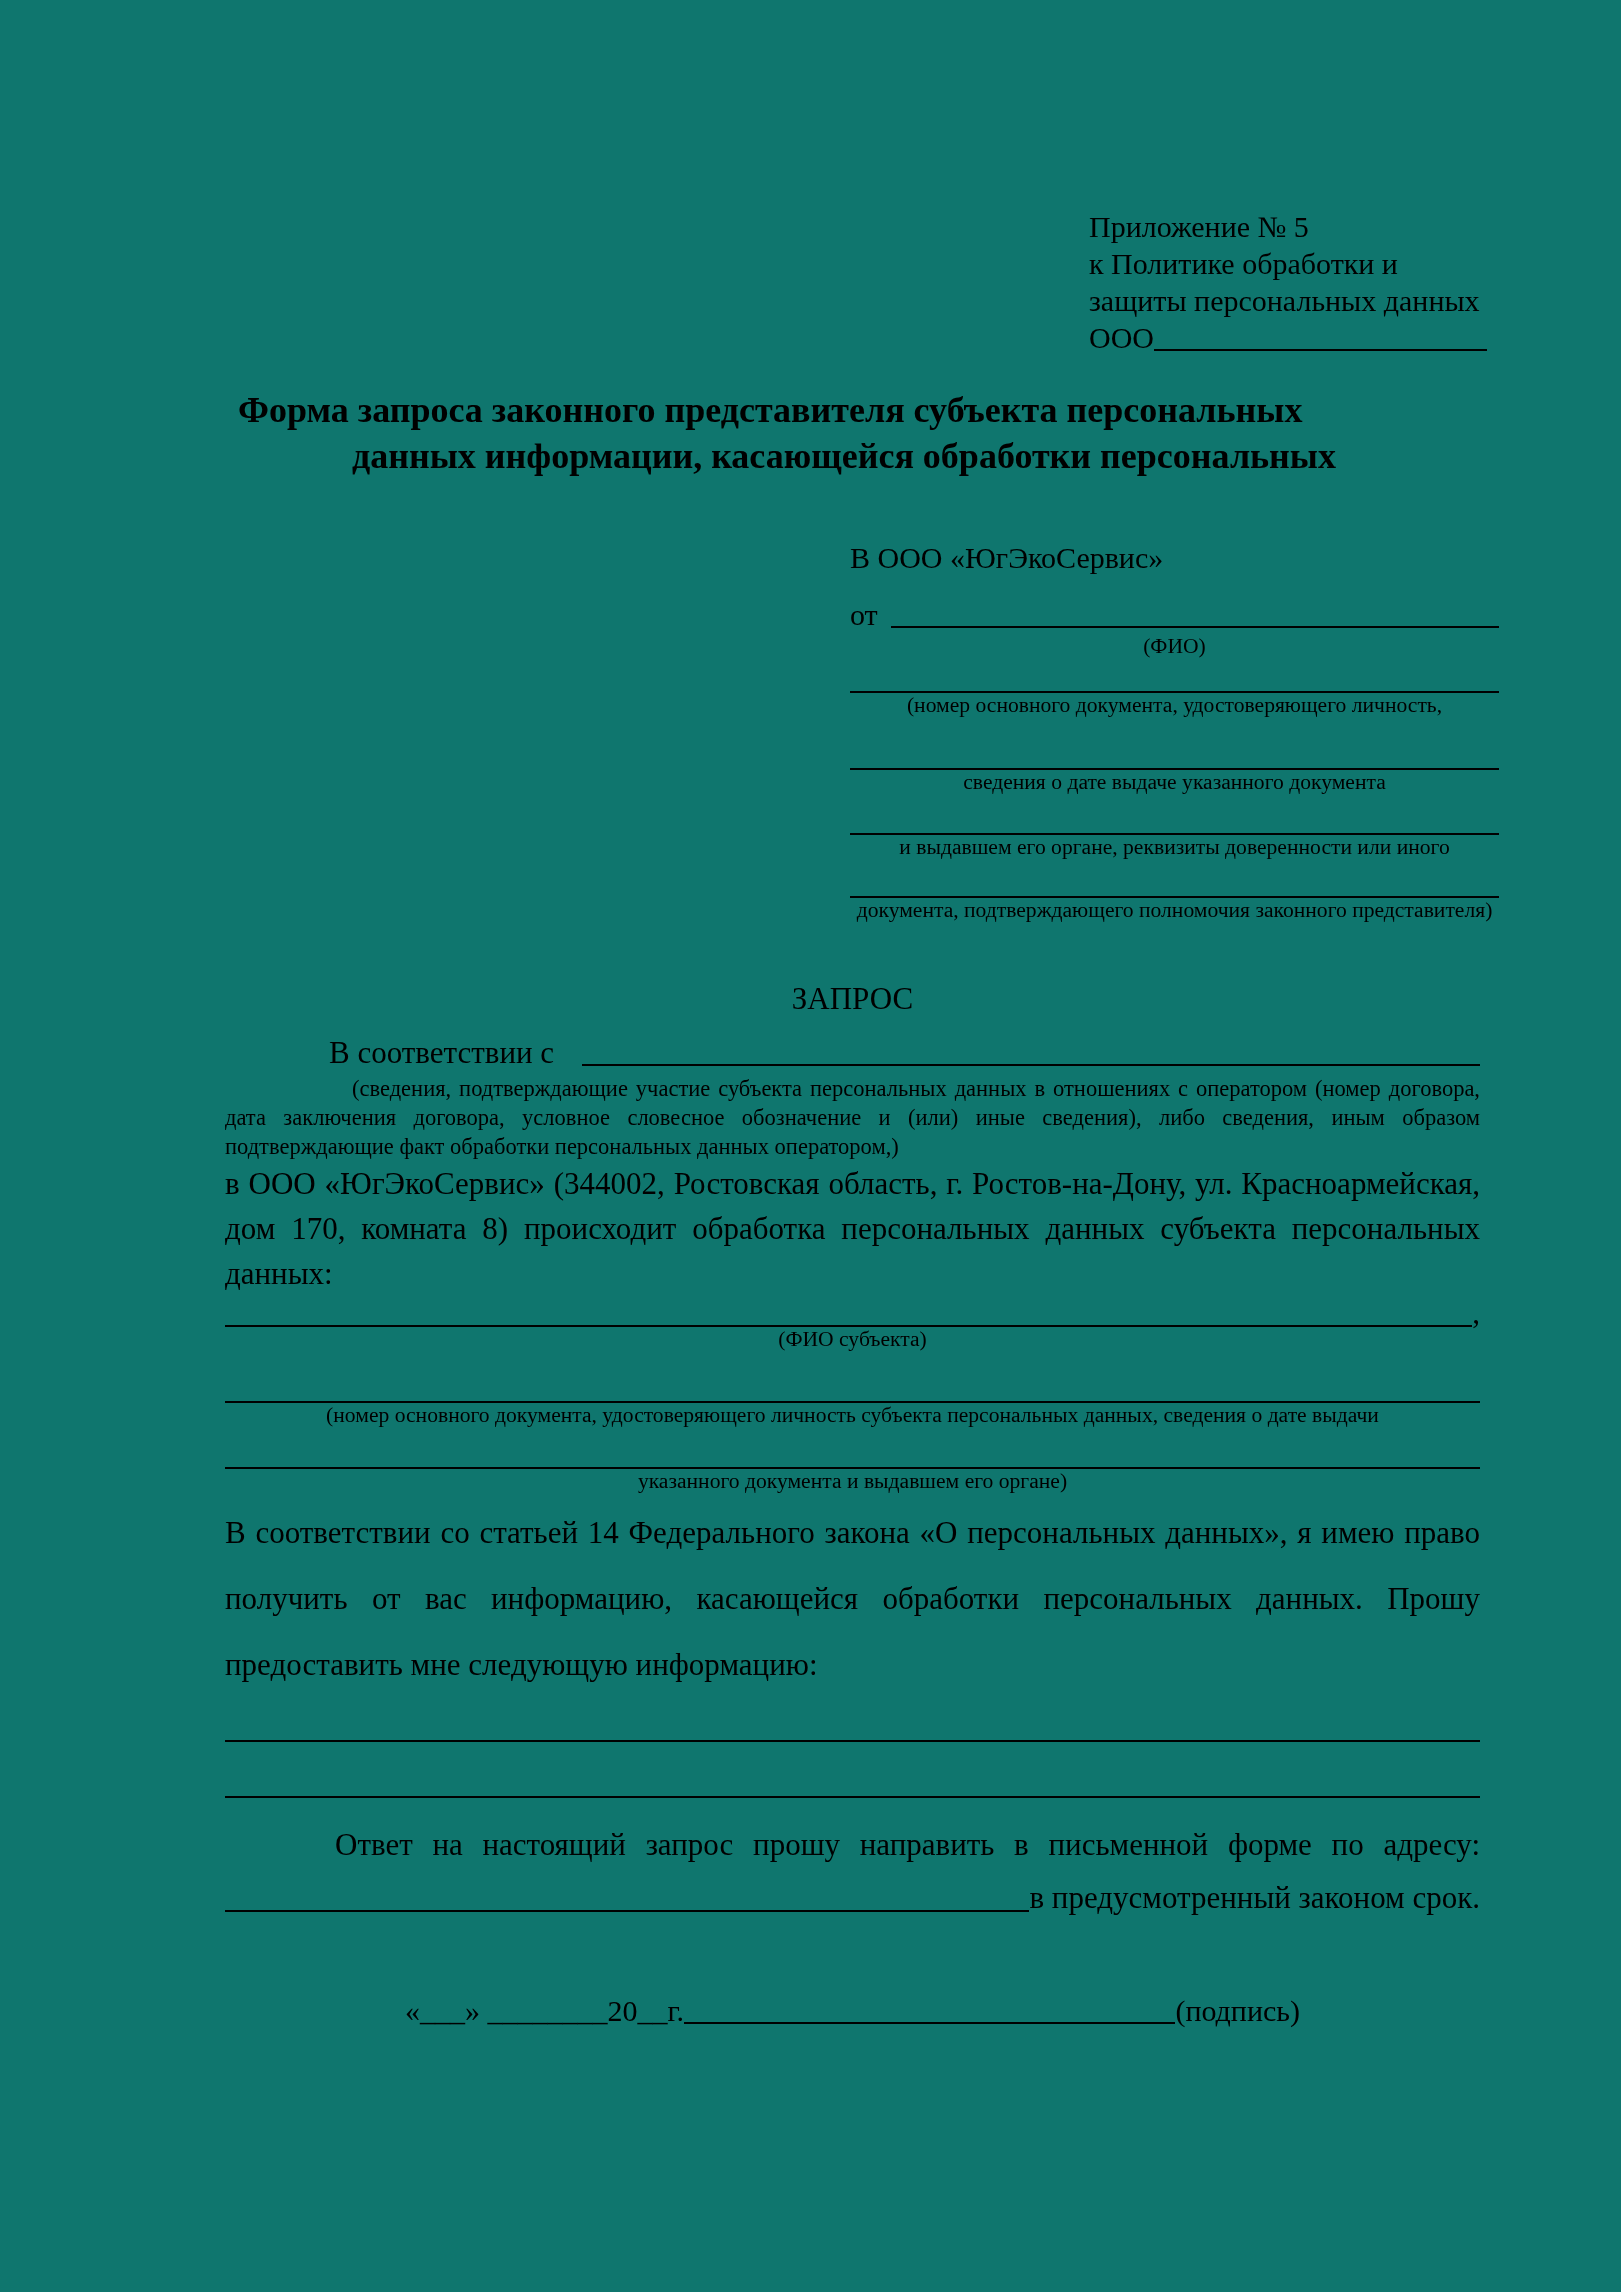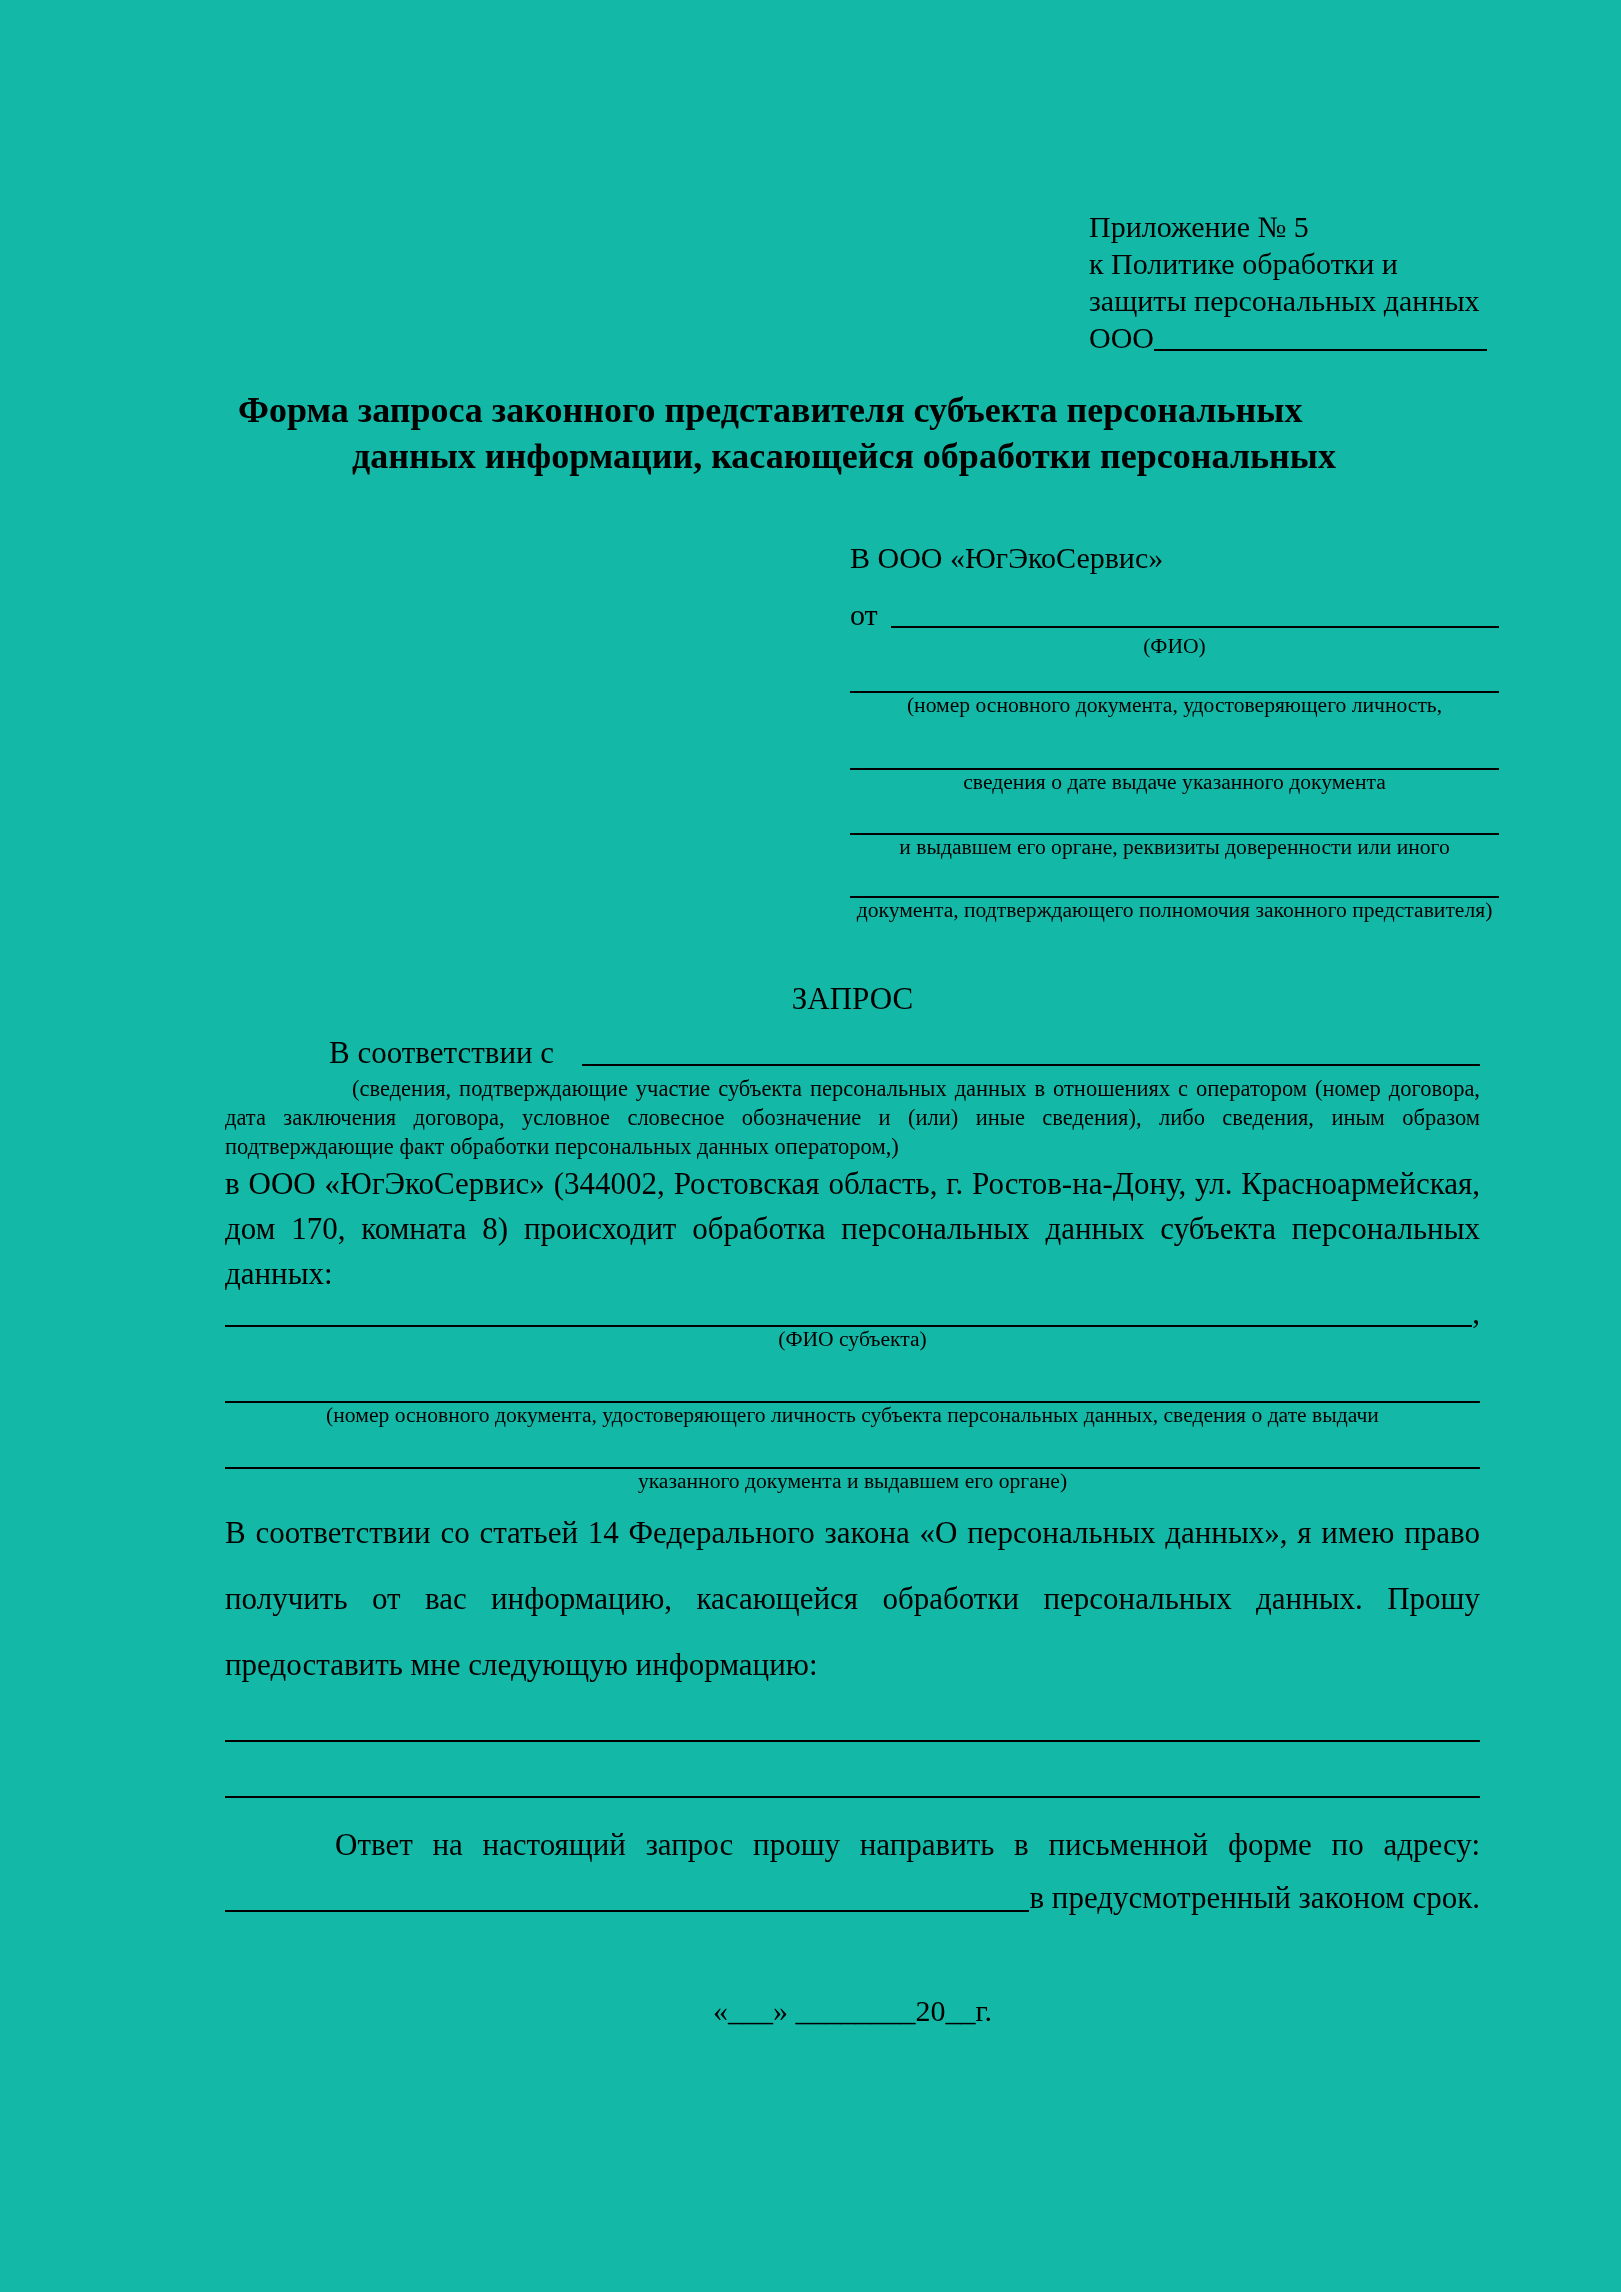--- a/index.html
+++ b/index.html
@@ -1,18 +1,18 @@
 <!DOCTYPE html>
 <html><head>
 <meta charset="utf-8">
 <style>
   html,body { margin:0; padding:0; background:#888; }
   .page {
     position:relative; width:1621px; height:2293px; margin:0 auto;
-    background:#14b8a6; color:#000; overflow:hidden; box-sizing:border-box;
+    background:#0f766e; color:#000; overflow:hidden; box-sizing:border-box;
     padding:208px 141px 0 225px;
     font-family:"Liberation Serif","DejaVu Serif",serif;
   }
   .blank { border-bottom:2.9px solid #000; }
   .hr { border-bottom:2.9px solid #000; }
 
   
   .appendix { margin-left:864px; width:398px; font-size:30px; line-height:37px; }
   .ooo-row { display:flex; }
   .ooo-row .blank { flex:1; margin-bottom:4.9px; }
@@ -128,16 +128,20 @@
 
   <div class="answer-par">Ответ на настоящий запрос прошу направить в письменной форме по адресу:</div>
 
   <div class="answer-line">
     <span class="blank"></span>
     <span class="suffix">в предусмотренный законом срок.</span>
   </div>
 
   <div class="sig-row">
     <div class="sig-left">«___» ________20__г.</div>
+    <div class="sig-right">
+      <span class="blank"></span>
+      <span class="sign-cap">(подпись)</span>
+    </div>
   </div>
 
 </div>
 
 
 </body></html>

